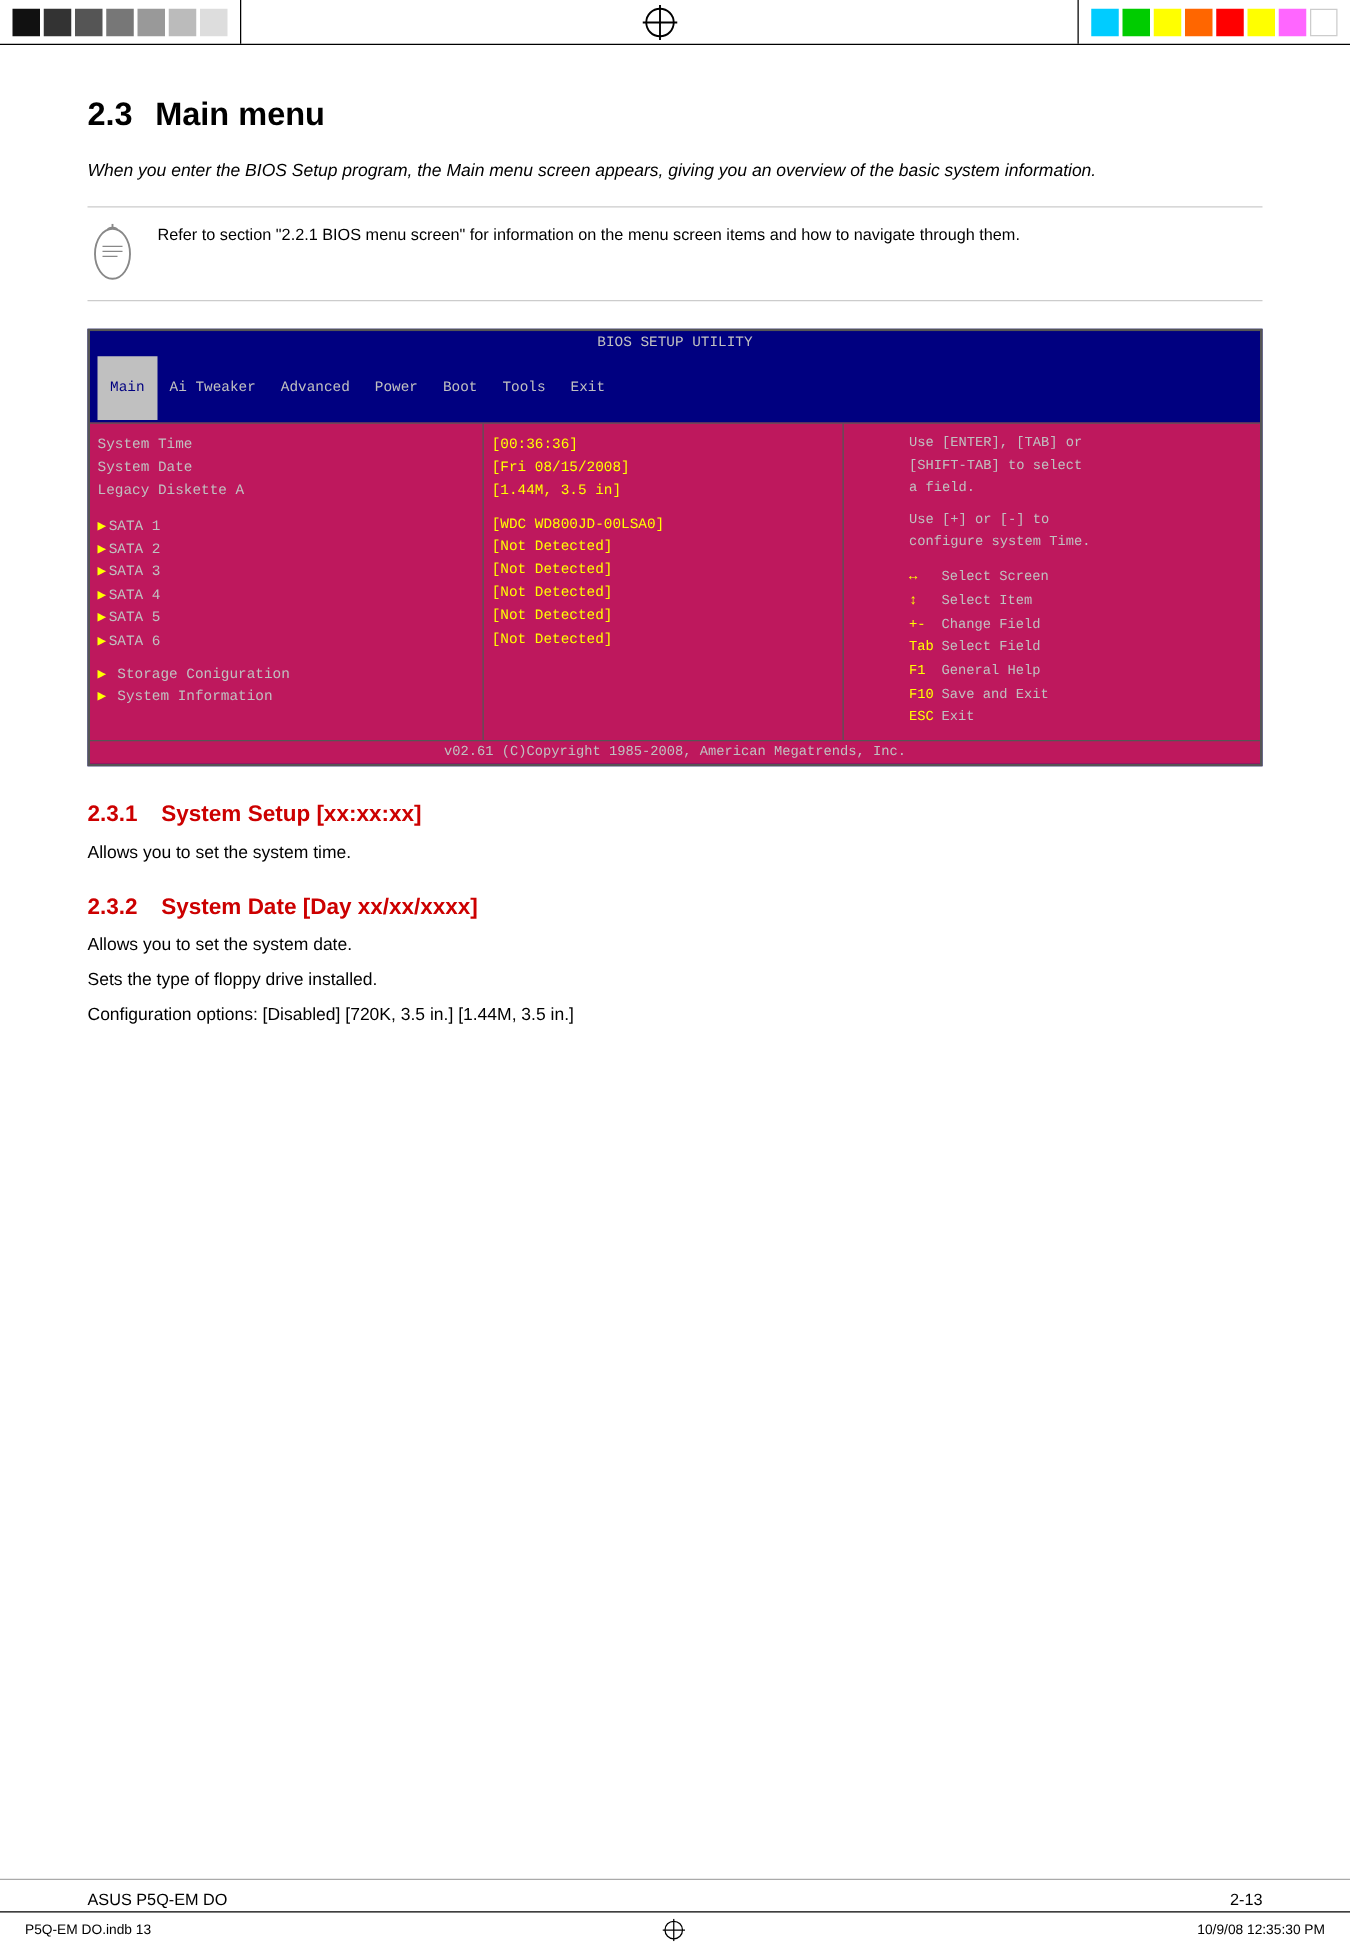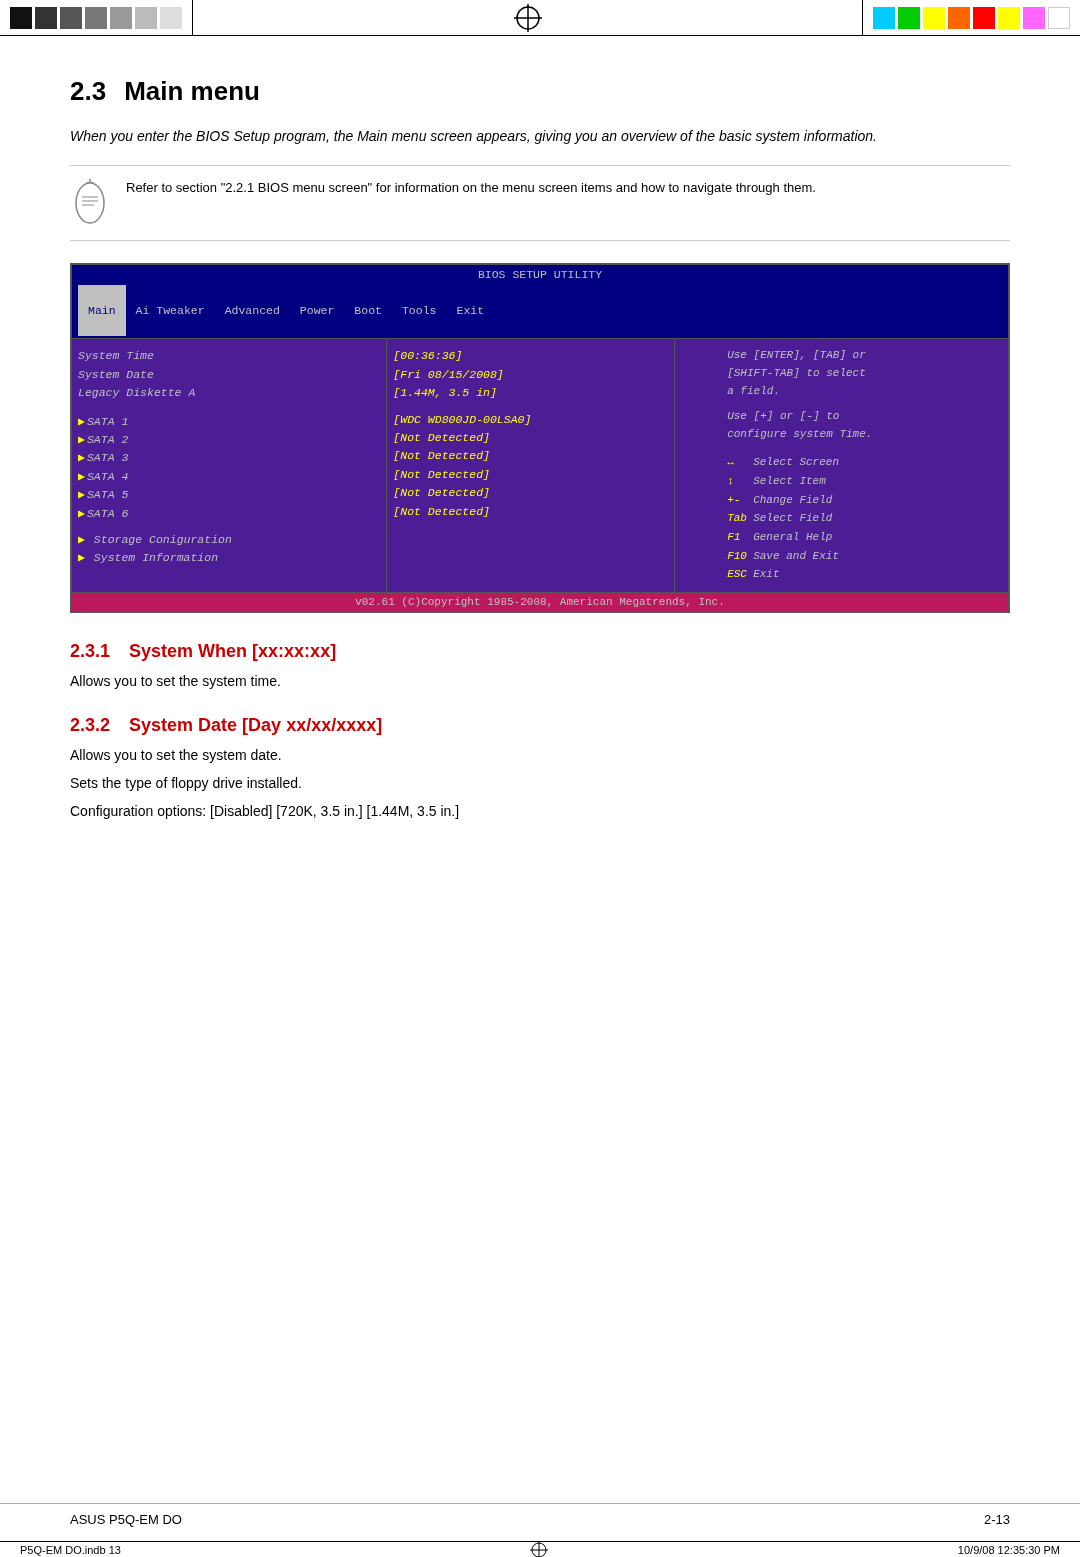--- a/index.html
+++ b/index.html
@@ -143,23 +143,22 @@
       cursor: pointer;
     }
 
     .bios-menu-item.active {
       background: #c0c0c0;
       color: #000080;
     }
 
     .bios-body {
       display: flex;
-      background: #4c1d95;
+      background: #be185d;
       border-top: 1px solid #555;
-      font-style: italic;
     }
 
     .bios-left {
       flex: 1.1;
       padding: 8px 6px;
       border-right: 1px solid #555;
       color: #c0c0c0;
     }
 
     .bios-middle {
@@ -296,21 +295,21 @@
       font-family: Arial, sans-serif;
       color: #000;
     }
 
     
     .bottom-bar {
       position: absolute;
       bottom: 0;
       left: 0;
       right: 0;
-      height: 16px;
+      height: 28px;
       border-top: 1px solid #000;
       display: flex;
       align-items: center;
       justify-content: space-between;
       padding: 0 20px;
     }
 
     .bottom-bar-text {
       font-size: 11px;
       font-family: Arial, sans-serif;
@@ -473,21 +472,21 @@
           </div>
         </div>
       </div>
 
       <div class="bios-footer">v02.61  (C)Copyright 1985-2008, American Megatrends, Inc.</div>
     </div>
   </div>
 
   <h2 class="section-heading">
     <span class="section-num">2.3.1</span>
-    <span>System When [xx:xx:xx]</span>
+    <span>System Setup [xx:xx:xx]</span>
   </h2>
   <p class="section-body-text">Allows you to set the system time.</p>
 
   <h2 class="section-heading">
     <span class="section-num">2.3.2</span>
     <span>System Date [Day xx/xx/xxxx]</span>
   </h2>
   <p class="section-body-text">Allows you to set the system date.</p>
 
   <p class="section-body-text">Sets the type of floppy drive installed.</p>

